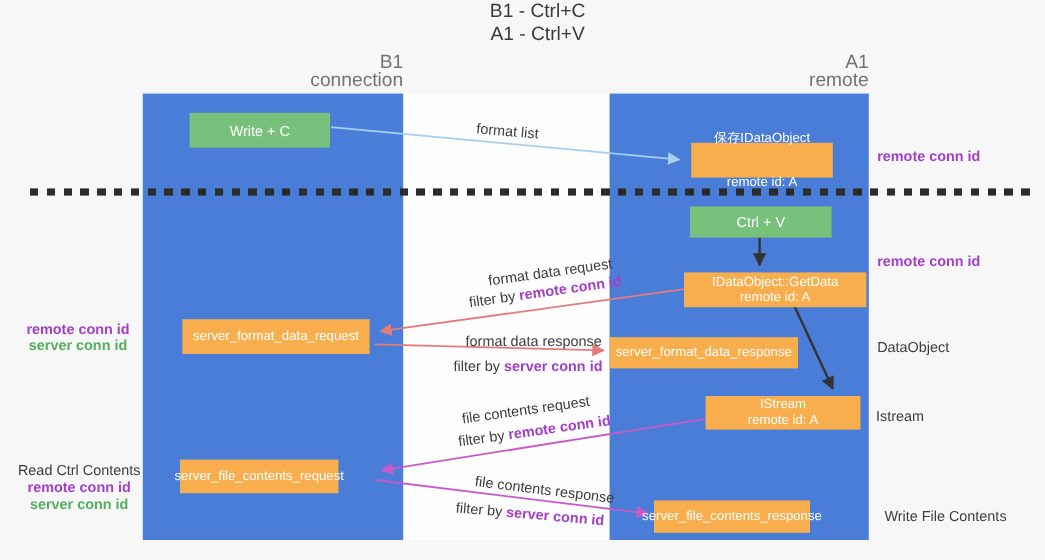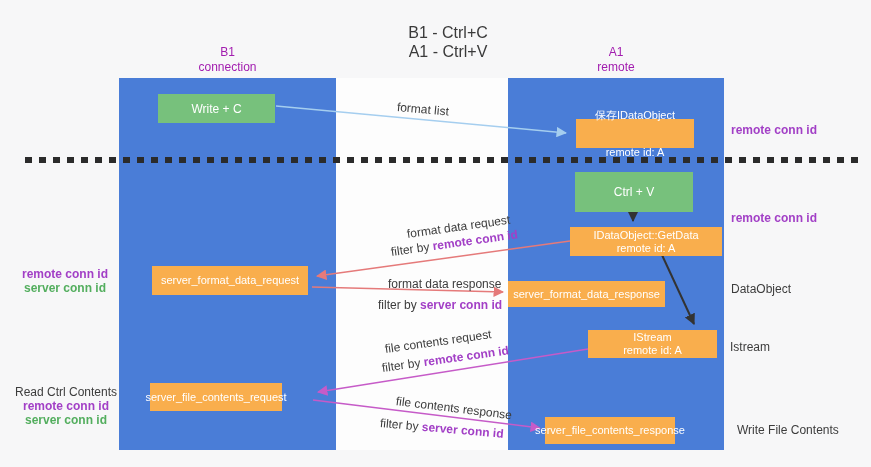--- a/index.html
+++ b/index.html
@@ -1,24 +1,24 @@
 <!DOCTYPE html>
 <html><head>
 <meta charset="utf-8">
 <title>Clipboard RDP Diagram</title>
 <style>
   html,body{margin:0;padding:0;}
   body{background:#f7f7f8;font-family:"Liberation Sans",sans-serif;}
   .canvas{position:relative;width:871px;height:467px;background:#f7f7f8;overflow:hidden;}
 
-  .title{position:absolute;left:358px;top:23px;width:180px;text-align:center;
+  .title{position:absolute;left:358px;top:0;width:180px;text-align:center;
          font-size:16px;line-height:19px;color:#3a3a3a;}
 
-  .lane-header{position:absolute;top:45px;text-align:center;font-size:12px;
-               line-height:15px;color:#a21caf;}
+  .lane-header{position:absolute;top:45px;text-align:right;font-size:16px;
+               line-height:15px;color:#737373;}
   .mid-strip{position:absolute;left:336px;top:78px;width:172px;height:372px;background:#fdfdfd;z-index:0;}
   .lane{position:absolute;top:78px;height:372px;background:#4a7dd7;z-index:1;}
 
   .dashed{position:absolute;left:25px;top:157px;width:836px;height:6px;z-index:2;
           background:repeating-linear-gradient(90deg,#2b2b2b 0 7px,transparent 7px 14px);}
 
   svg.arrows{position:absolute;left:0;top:0;z-index:3;}
 
   .node{position:absolute;z-index:4;display:flex;flex-direction:column;align-items:center;
         justify-content:center;color:#ffffff;text-align:center;}
@@ -84,21 +84,21 @@
 
   <div class="node green" style="left:158px;top:94px;width:117px;height:29px;">
     <span>Write + C</span>
   </div>
 
   <div class="node orange" style="left:576px;top:119px;width:118px;height:29px;gap:24px;">
     <div>保存IDataObject</div>
     <div>remote id: A</div>
   </div>
 
-  <div class="node green" style="left:575px;top:172px;width:118px;height:40px;">
+  <div class="node green" style="left:575px;top:172px;width:118px;height:26px;">
     <span>Ctrl + V</span>
   </div>
 
   <div class="node orange" style="left:570px;top:227px;width:152px;height:29px;">
     <div>IDataObject::GetData</div>
     <div>remote id: A</div>
   </div>
 
   <div class="node orange" style="left:152px;top:266px;width:156px;height:29px;">
     <span>server_format_data_request</span>

